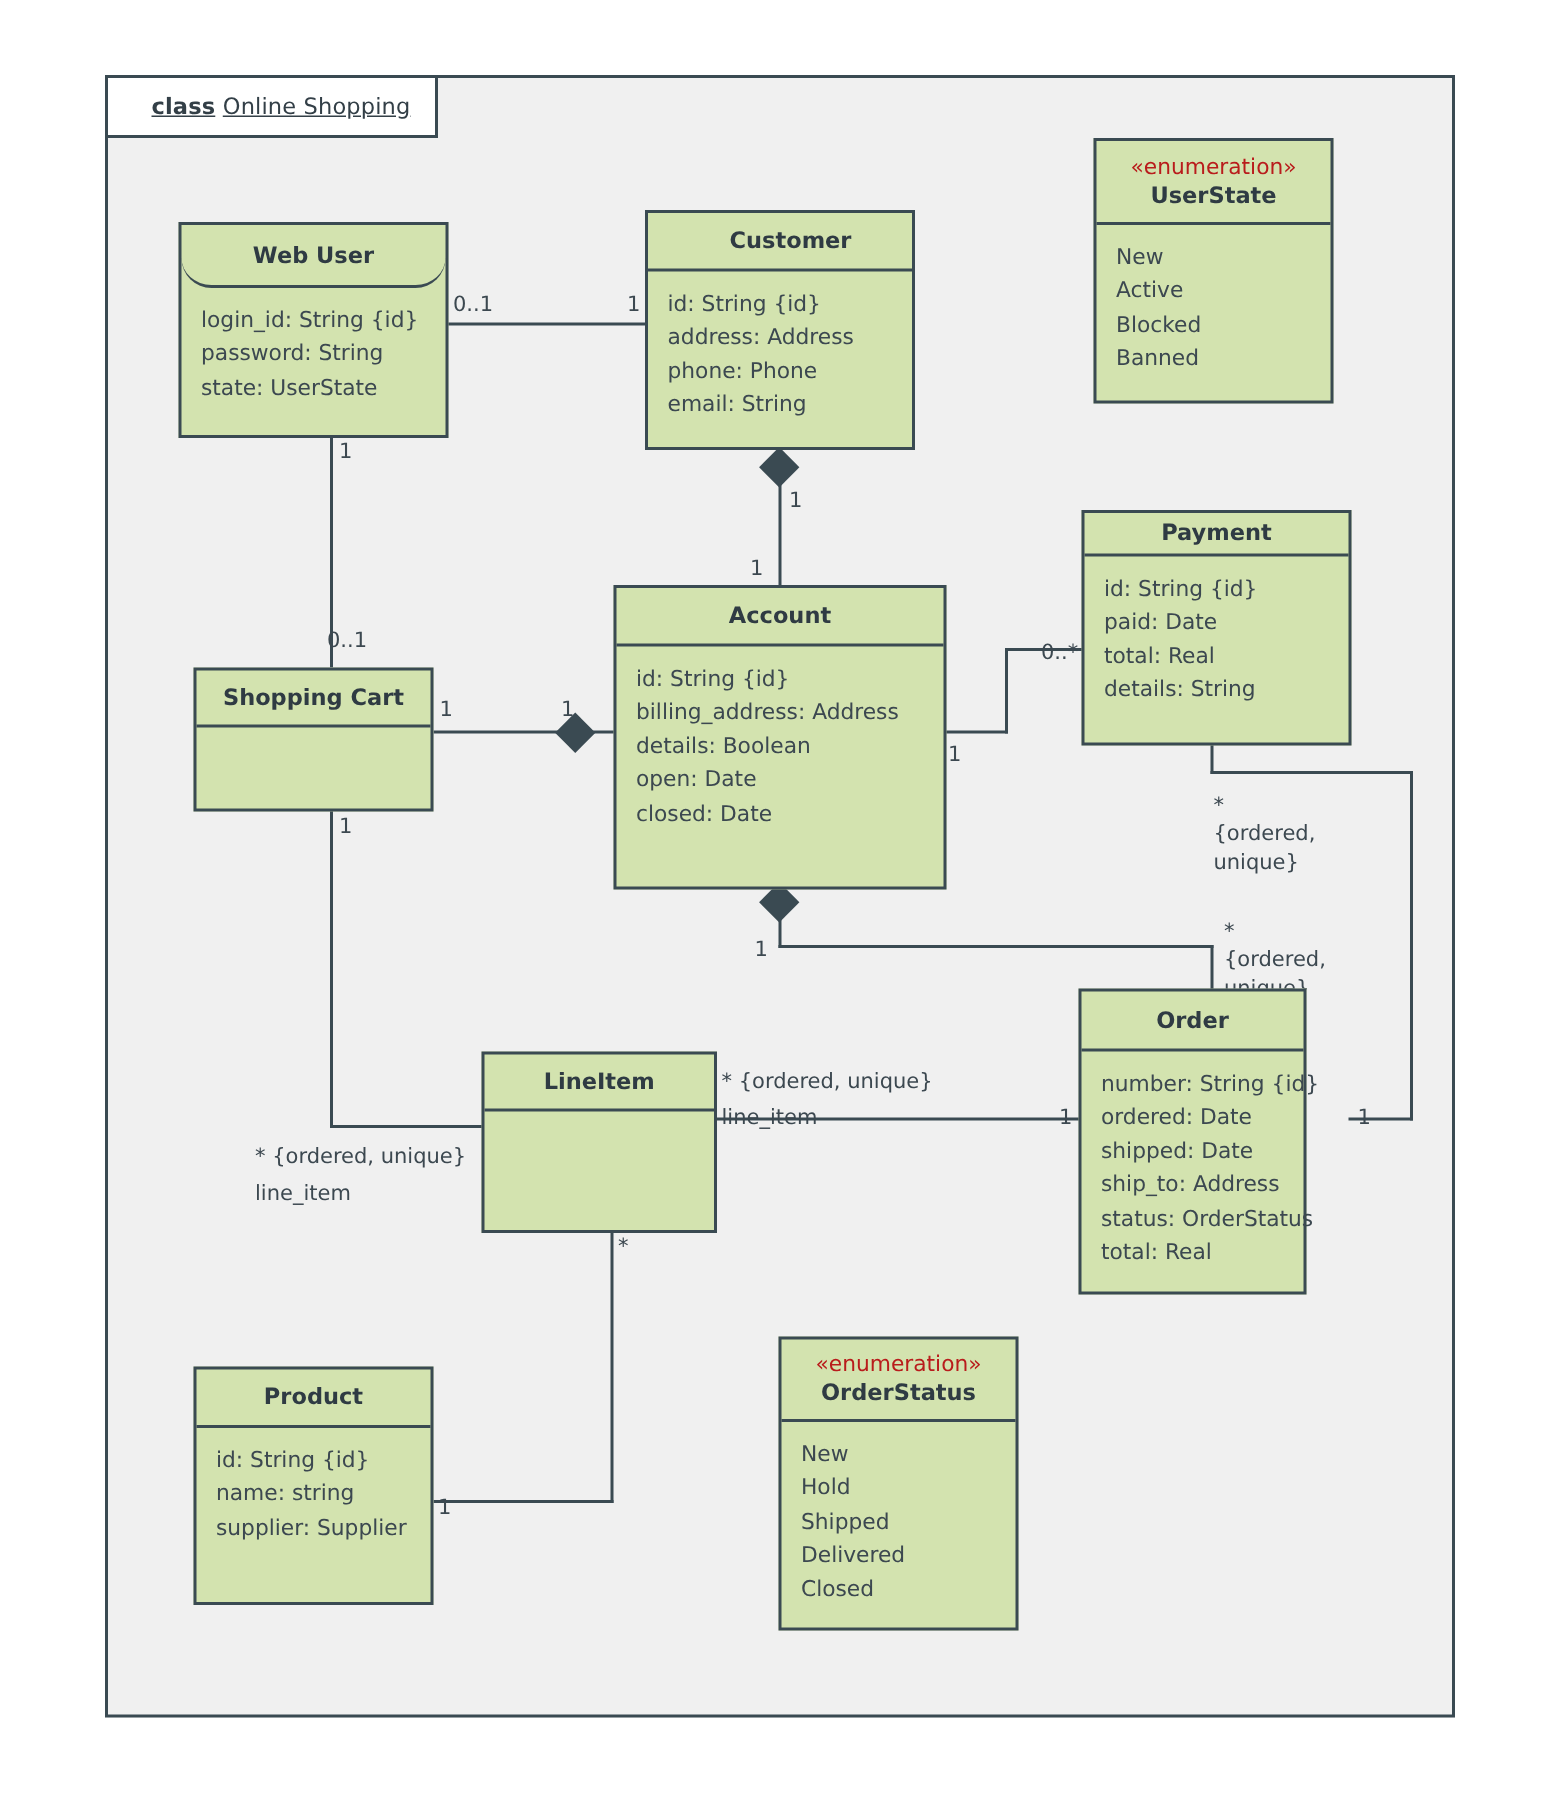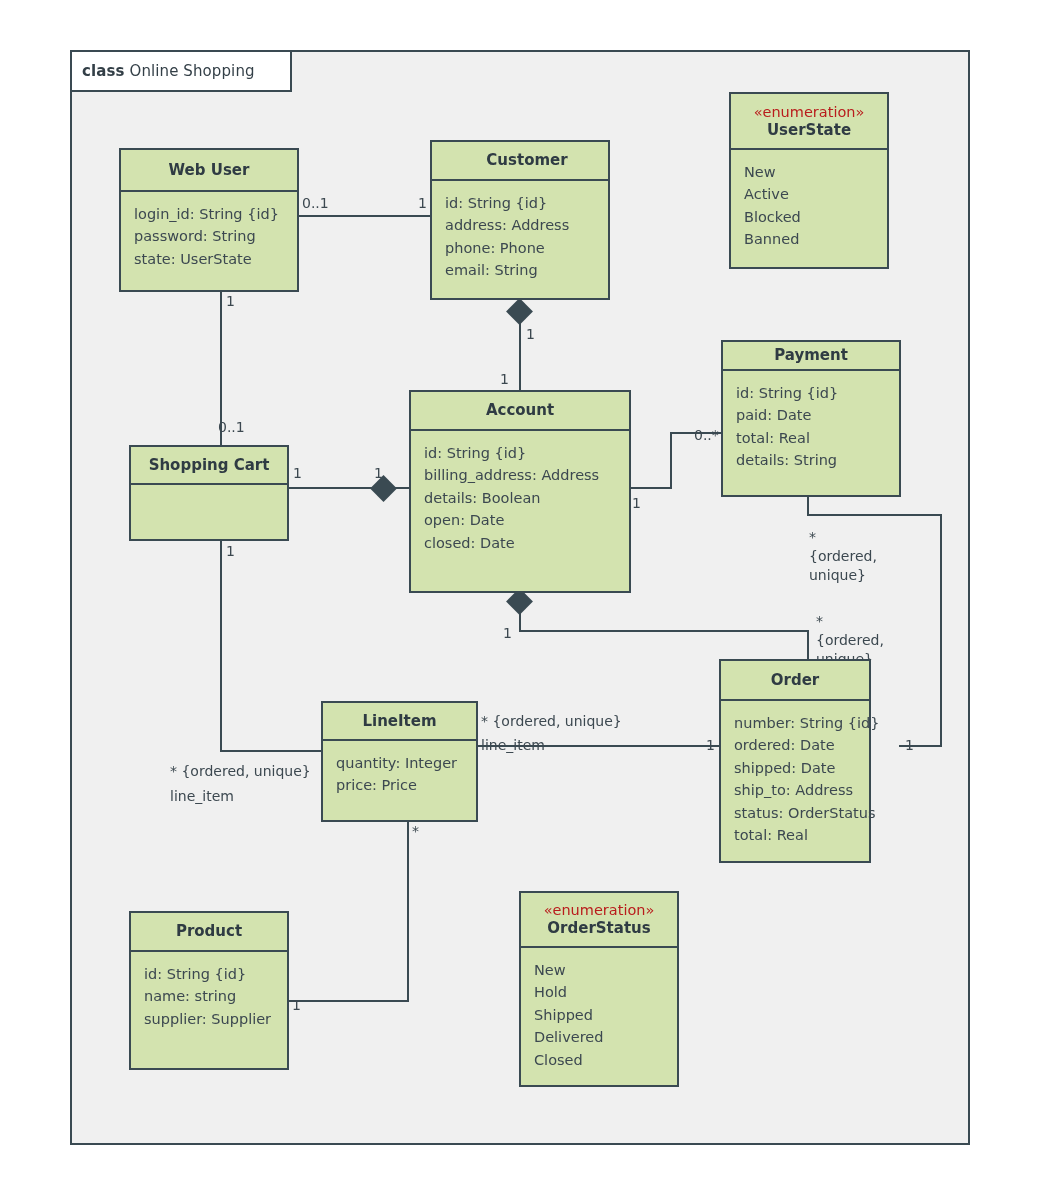--- a/index.html
+++ b/index.html
@@ -4,22 +4,22 @@
 <style>
   html,body{margin:0;padding:0;background:#ffffff;}
   body{width:1040px;height:1200px;font-family:"DejaVu Sans",sans-serif;}
   #stage{position:relative;width:1040px;height:1200px;overflow:hidden;background:#ffffff;}
 
   
   .frame{position:absolute;left:70px;top:50px;width:900px;height:1095px;
          background:#f0f0f0;border:2px solid #3a4a52;box-sizing:border-box;}
   .frame-title{position:absolute;left:70px;top:50px;width:222px;height:42px;
         background:#ffffff;border:2px solid #3a4a52;box-sizing:border-box;
-        display:flex;align-items:center;padding-left:10px;
-        font-size:15px;color:#333f47;letter-spacing:.1px;}
+        display:flex;align-items:center;padding-left:29px;
+        font-size:15px;color:#333f47;letter-spacing:.1px;text-decoration:underline;}
   .frame-title b{font-weight:bold;margin-right:5px;}
 
   
   .cls{position:absolute;background:#d3e3af;border:2px solid #3a4a52;box-sizing:border-box;}
   .cls .hdr{border-bottom:2px solid #3a4a52;box-sizing:border-box;
        display:flex;flex-direction:column;align-items:center;justify-content:center;
        font-weight:bold;font-size:15px;color:#2f3b43;line-height:1.25;}
   .cls .hdr .stereo{font-weight:normal;font-size:14.5px;color:#b91c1c;}
   .cls .body{padding:11px 13px 8px 13px;font-size:14.5px;color:#3c4850;line-height:1.55;}
   .cls .body div{white-space:nowrap;}
@@ -98,21 +98,21 @@
   <div class="mult" style="left:226px;top:542px;">1</div>
   <div class="mult" style="left:170px;top:762px;">* {ordered, unique}</div>
   <div class="mult" style="left:170px;top:787px;">line_item</div>
 
   <div class="ln v" style="left:407px;top:822px;width:2px;height:180px;"></div>
   <div class="ln h" style="left:289px;top:1000px;width:120px;"></div>
   <div class="mult" style="left:412px;top:822px;">*</div>
   <div class="mult" style="left:292px;top:996px;">1</div>
 
   <div class="cls" style="left:119px;top:148px;width:180px;height:144px;">
-    <div class="hdr" style="height:42px;">Web User</div>
+    <div class="hdr" style="height:42px;border-radius:20px;">Web User</div>
     <div class="body">
       <div>login_id: String {id}</div>
       <div>password: String</div>
       <div>state: UserState</div>
     </div>
   </div>
 
   <div class="cls" style="left:430px;top:140px;width:180px;height:160px;">
     <div class="hdr" style="height:39px;padding-left:14px;">Customer</div>
     <div class="body">
@@ -168,24 +168,20 @@
       <div>ordered: Date</div>
       <div>shipped: Date</div>
       <div>ship_to: Address</div>
       <div>status: OrderStatus</div>
       <div>total: Real</div>
     </div>
   </div>
 
   <div class="cls" style="left:321px;top:701px;width:157px;height:121px;">
     <div class="hdr" style="height:38px;">LineItem</div>
-    <div class="body">
-      <div>quantity: Integer</div>
-      <div>price: Price</div>
-    </div>
   </div>
 
   <div class="cls" style="left:129px;top:911px;width:160px;height:159px;">
     <div class="hdr" style="height:39px;">Product</div>
     <div class="body">
       <div>id: String {id}</div>
       <div>name: string</div>
       <div>supplier: Supplier</div>
     </div>
   </div>

